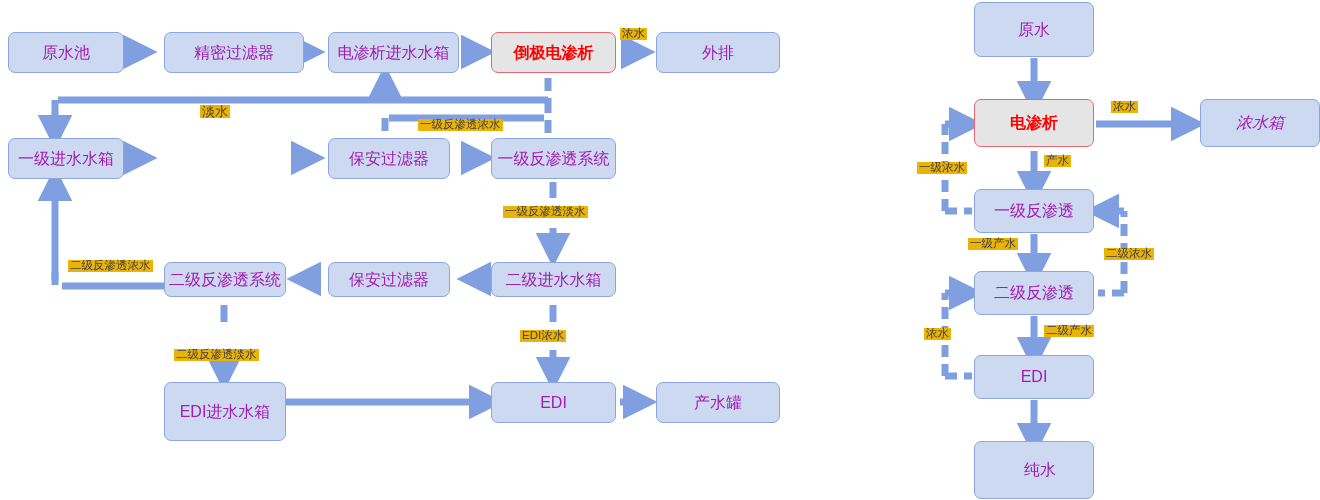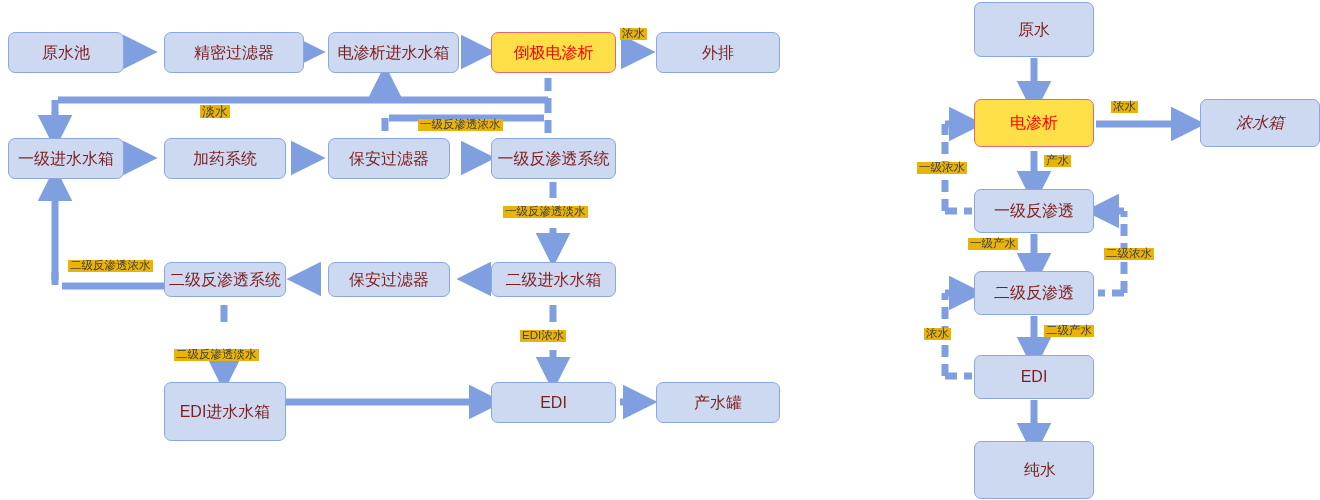--- a/index.html
+++ b/index.html
@@ -25,27 +25,28 @@
     background: #ccd9f0;
     border: 1px solid #8aa8dd;
     color: #404040;
     font-size: 16px;
     line-height: 1;
     white-space: nowrap;
   }
   .node.blue {
     background: #ccd9f0;
     border-color: #8aa8dd;
-    color: #7f1d1d;
+    color: #a21caf;
     align-items: center;
   }
   .node.red {
-    background: #fde047;
+    background: #e5e5e5;
     border-color: #e8666f;
     color: #ff0000;
+    font-weight: bold;
   }
   .edge-label {
     position: absolute;
     font-size: 11.5px;
     color: #3f3f3f;
     white-space: nowrap;
     line-height: 1;
     background: #eab308;
     padding: 0 2px;
   }
@@ -178,23 +179,20 @@
   <div class="node red" style="left:491px;top:32px;  width:125px; height:41px;">
       <span>倒极电渗析</span>
     </div>
   <div class="node blue" style="left:656px;top:32px;  width:124px; height:41px;">
       <span>外排</span>
     </div>
 
   <div class="node blue" style="left:8px;  top:138px; width:116px; height:41px;">
       <span>一级进水水箱</span>
     </div>
-  <div class="node blue" style="left:164px;top:138px; width:122px; height:41px;">
-      <span>加药系统</span>
-    </div>
   <div class="node blue" style="left:328px;top:138px; width:122px; height:41px;">
       <span>保安过滤器</span>
     </div>
   <div class="node blue" style="left:491px;top:138px; width:125px; height:41px;">
       <span>一级反渗透系统</span>
     </div>
 
   <div class="node blue" style="left:164px;top:262px; width:122px; height:35px;">
       <span>二级反渗透系统</span>
     </div>

